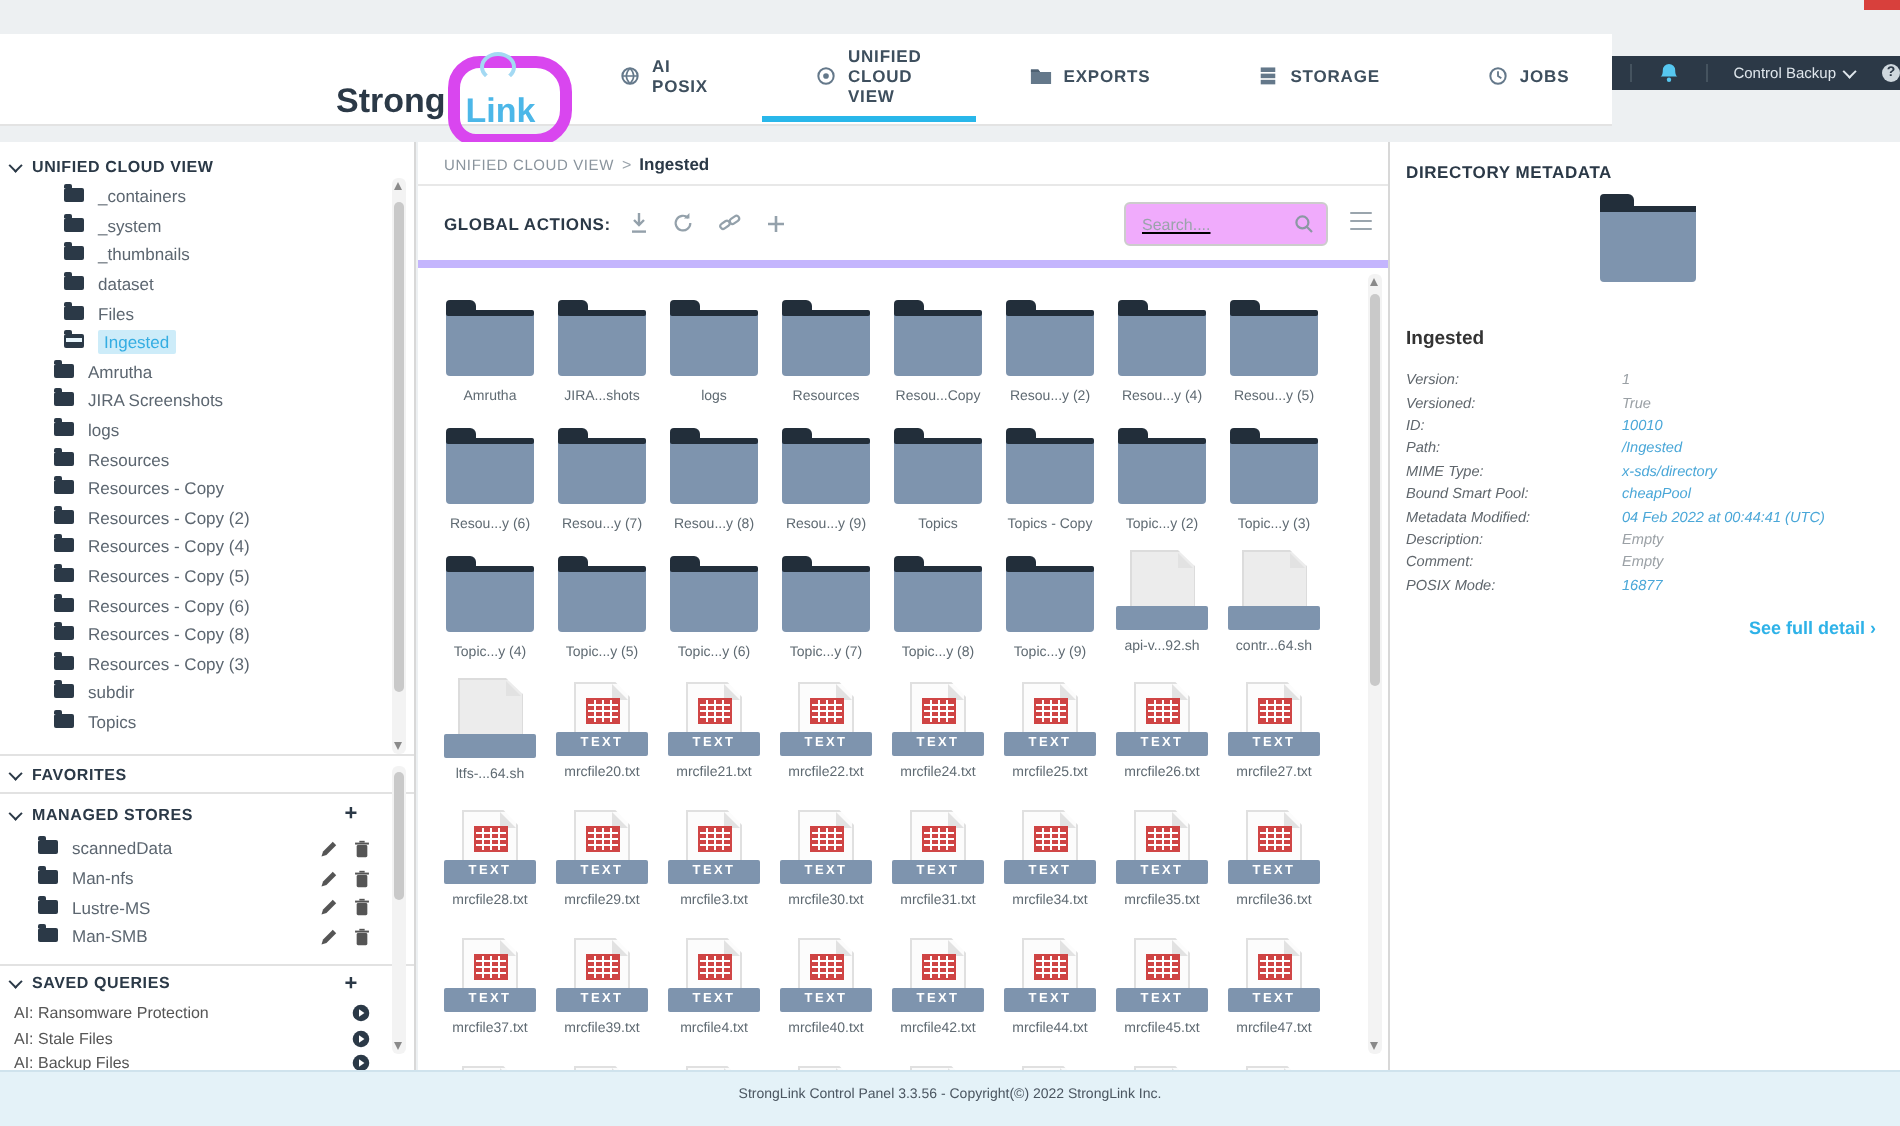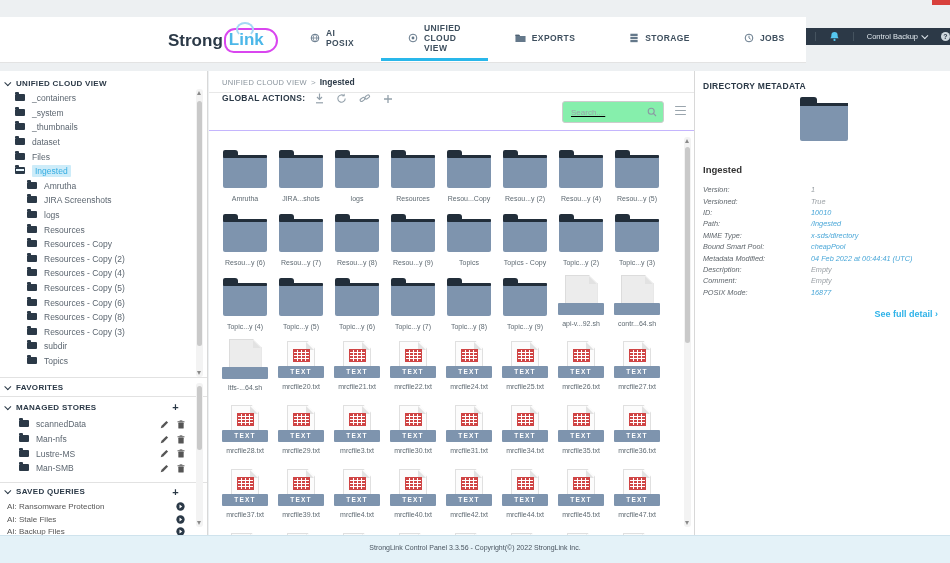--- a/index.html
+++ b/index.html
@@ -14,40 +14,40 @@
   .tb-cc{display:flex;align-items:center;gap:5px;font-size:7.5px;color:#dfe6ec;cursor:default;}
   .chev{display:inline-block;width:4px;height:4px;border-left:1.2px solid #dfe6ec;border-bottom:1.2px solid #dfe6ec;transform:rotate(-45deg) translateY(-1px);}
   .help-ico{width:9px;height:9px;border-radius:50%;background:#cfd8de;color:#2c3947;font-size:7px;font-weight:bold;display:flex;align-items:center;justify-content:center;}
   .help-ico::after{content:"?";}
   .recbadge{position:absolute;right:0;top:0;width:18px;height:5px;background:#d8403c;}
 
   
   .appheader{position:absolute;left:0;top:17px;width:806px;height:45px;background:#ffffff;border-bottom:1px solid #e3e3e3;}
   .logo{position:absolute;left:168px;top:11px;font-size:17px;font-weight:bold;display:flex;align-items:center;}
   .lg-strong{color:#2b3947;}
-  .lg-cloud{position:relative;border:2px solid #d946ef;border-radius:16px 18px 18px 14px;padding:0 12px 1px 3px;margin-left:1px;}
+  .lg-cloud{position:relative;border:6px solid #d946ef;border-radius:16px 18px 18px 14px;padding:12px 12px 1px 3px;margin-left:1px;}
   .lg-cloud::before{content:"";position:absolute;left:10px;top:-8px;width:14px;height:11px;border:2px solid #a3d9f3;border-radius:50%;border-bottom-color:transparent;background:transparent;}
   .lg-link{color:#4cb7e8;position:relative;z-index:2;}
   .nav{position:absolute;left:283px;top:0;height:44px;display:flex;}
   .tab{display:flex;align-items:center;gap:6px;padding:0 27px;font-size:8.5px;font-weight:bold;letter-spacing:.4px;color:#3e4f5e;border-bottom:3px solid transparent;cursor:pointer;}
   .tab.active{border-bottom-color:#29b7ea;}
   .navic{display:flex;align-items:center;}
 
   
   .sidebar{position:absolute;left:0;top:71px;width:208px;height:464px;background:#fff;border-right:1px solid #d8d8d8;box-sizing:border-box;}
   .main{position:absolute;left:209px;top:71px;width:486px;height:464px;background:#fff;border-right:1px solid #d8d8d8;box-sizing:border-box;}
   .metapanel{position:absolute;left:695px;top:71px;width:255px;height:464px;background:#fff;}
 
   
   .sec-head{display:flex;align-items:center;gap:5px;font-size:8px;font-weight:bold;color:#2b3947;letter-spacing:.3px;padding:0 6px;height:15px;}
   .sec-head .chev{border-color:#2b3947;}
   .tree-head{position:absolute;left:0;top:5px;right:0;}
   .tree{position:absolute;left:0;top:20px;width:194px;height:286px;overflow:hidden;}
   .titem{display:flex;align-items:center;height:14.6px;font-size:8.5px;color:#5c6670;cursor:pointer;}
-  .titem.lvl1{padding-left:15px;}
+  .titem.lvl1{padding-left:32px;}
   .titem.lvl2{padding-left:27px;}
   .fold{width:10px;height:7px;background:#2b3947;border-radius:1px;position:relative;flex:none;margin-right:7px;margin-top:-1px;}
   .fold::before{content:"";position:absolute;top:-2px;left:0;width:4px;height:2px;background:#2b3947;border-radius:1px 1px 0 0;}
   .fold.open::after{content:"";position:absolute;left:1px;right:1px;top:2px;height:1.5px;background:#e8f6fd;}
   .tlab.sel{background:#cdecf9;color:#35ade2;padding:1px 3px;border-radius:1px;}
   .vscroll{position:absolute;width:7px;background:#f3f3f3;border-radius:3px;}
   .vthumb{position:absolute;left:1px;width:5px;background:#c9c9c9;border-radius:3px;}
   .sarrow{position:absolute;left:1px;width:0;height:0;border-left:2.5px solid transparent;border-right:2.5px solid transparent;}
   .sarrow.up{border-bottom:4px solid #8a8a8a;top:2px;}
   .sarrow.down{border-top:4px solid #8a8a8a;bottom:2px;}
@@ -58,25 +58,25 @@
   .row-ic-right{margin-left:auto;display:flex;align-items:center;gap:8px;padding-right:22px;}
   .plusbtn{margin-left:auto;padding-right:22px;font-size:11px;font-weight:bold;color:#2b3947;cursor:pointer;line-height:10px;}
   .store-row{display:flex;align-items:center;height:14.7px;font-size:8.5px;color:#5c6670;padding-left:19px;cursor:pointer;}
   .query-row{display:flex;align-items:center;height:12.3px;font-size:8px;color:#555;padding-left:7px;cursor:pointer;}
 
   
   .breadcrumb-bar{position:absolute;left:0;top:1px;right:0;height:20px;border-bottom:1px solid #e8e8e8;display:flex;align-items:center;padding-left:13px;gap:4px;}
   .bc-root{font-size:7.5px;color:#8a949d;letter-spacing:.3px;}
   .bc-sep{font-size:8px;color:#9aa3ab;}
   .bc-cur{font-size:8.5px;font-weight:bold;color:#2b3947;}
-  .toolbar{position:absolute;left:0;top:22px;right:0;height:37px;border-bottom:1px solid #c4b5fd;display:flex;align-items:flex-start;padding-left:13px;}
+  .toolbar{position:absolute;left:0;top:22px;right:0;height:37px;border-bottom:4px solid #c4b5fd;display:flex;align-items:center;padding-left:13px;}
   .ga-label{font-size:8.5px;font-weight:bold;color:#2b3947;letter-spacing:.3px;margin-right:10px;}
   .ga-icons{display:flex;align-items:center;gap:12px;}
   .ga-ic{display:flex;align-items:center;cursor:pointer;}
-  .searchbox{position:absolute;right:30px;top:8px;width:100px;height:20px;border:1px solid #ccc;border-radius:3px;display:flex;align-items:center;background:#86efac;text-decoration:underline;}
+  .searchbox{position:absolute;right:30px;top:8px;width:100px;height:20px;border:1px solid #ccc;border-radius:3px;display:flex;align-items:center;background:#f0abfc;text-decoration:underline;}
   .searchbox input{border:none;outline:none;flex:1;font-size:8px;padding:0 4px 0 8px;color:#555;font-family:"Liberation Sans",sans-serif;background:transparent;min-width:0;}
   .searchbox input::placeholder{color:#9aa3ab;}
   .mag{padding-right:6px;display:flex;align-items:center;}
   .hamb{position:absolute;right:8px;top:13px;width:11px;height:9px;display:flex;flex-direction:column;justify-content:space-between;cursor:pointer;}
   .hamb span{height:1.4px;background:#9aa5ad;border-radius:1px;}
   .gridarea{position:absolute;left:0;top:60px;right:0;bottom:0;overflow:hidden;}
   .grid{position:absolute;left:8px;top:16px;display:grid;grid-template-columns:repeat(8,56px);grid-auto-rows:64px;}
   .cell{display:flex;flex-direction:column;align-items:center;cursor:pointer;}
   .gfolder{width:44px;height:33px;background:#7e94ae;border-radius:2px;position:relative;margin-top:8px;}
   .gfolder::before{content:"";position:absolute;top:-5px;left:0;width:15px;height:6px;background:#222e3a;border-radius:2px 3px 0 0;}

